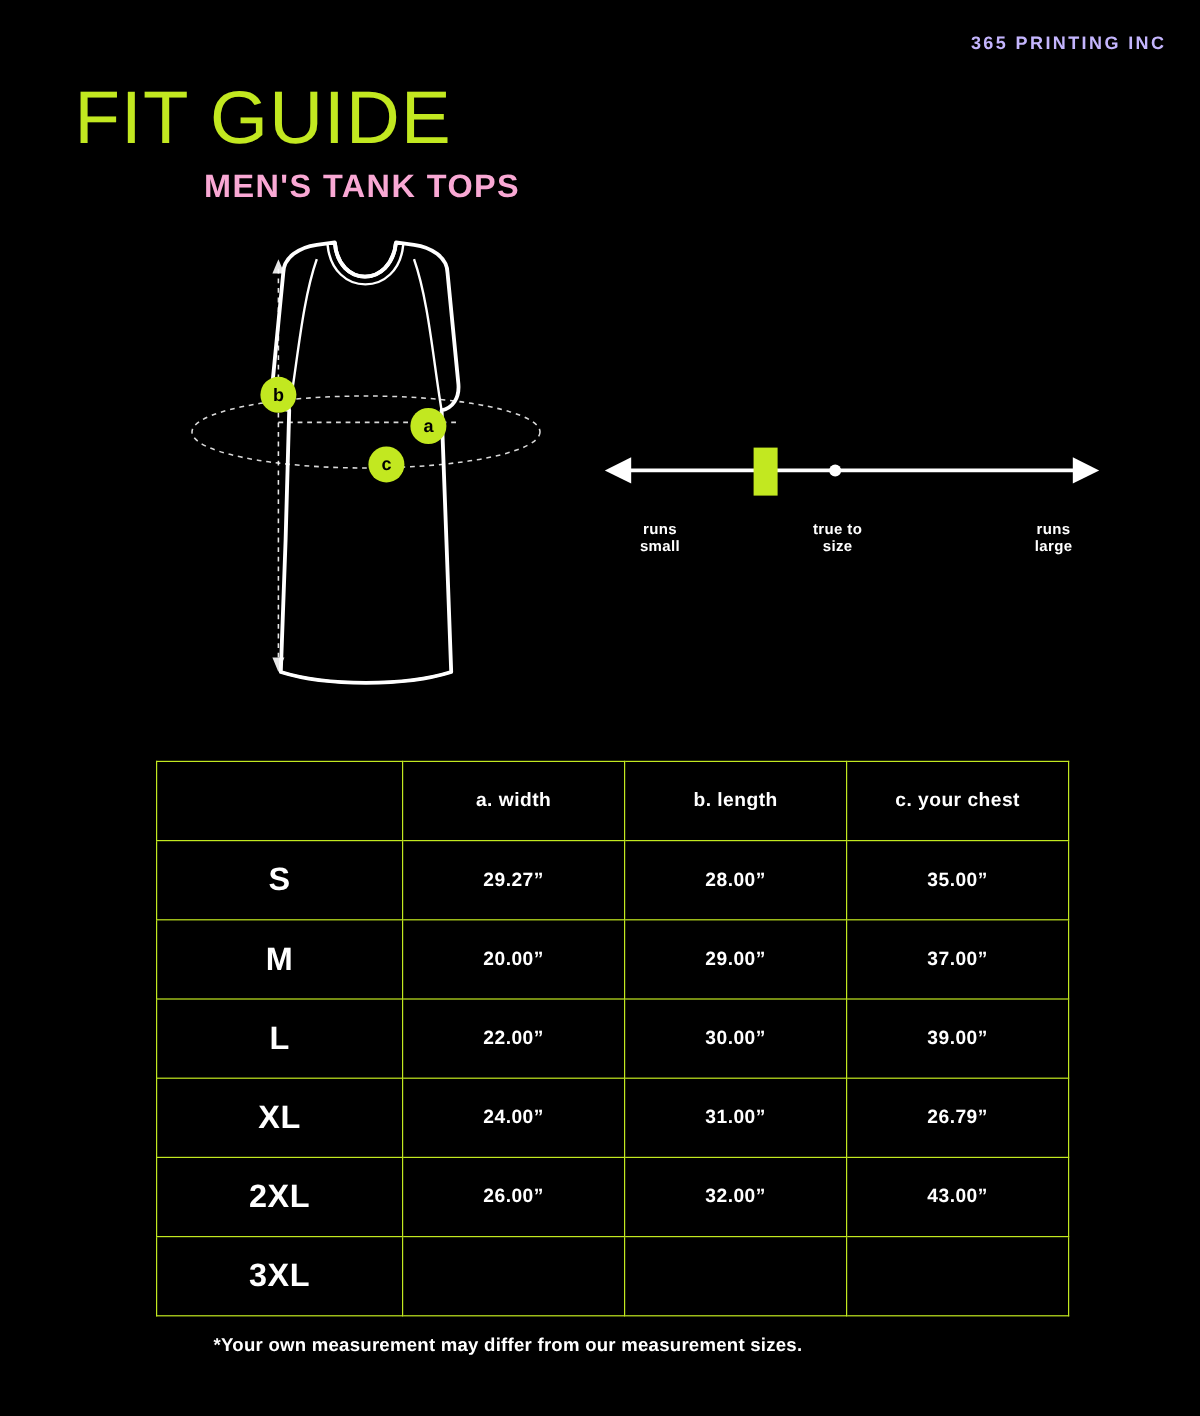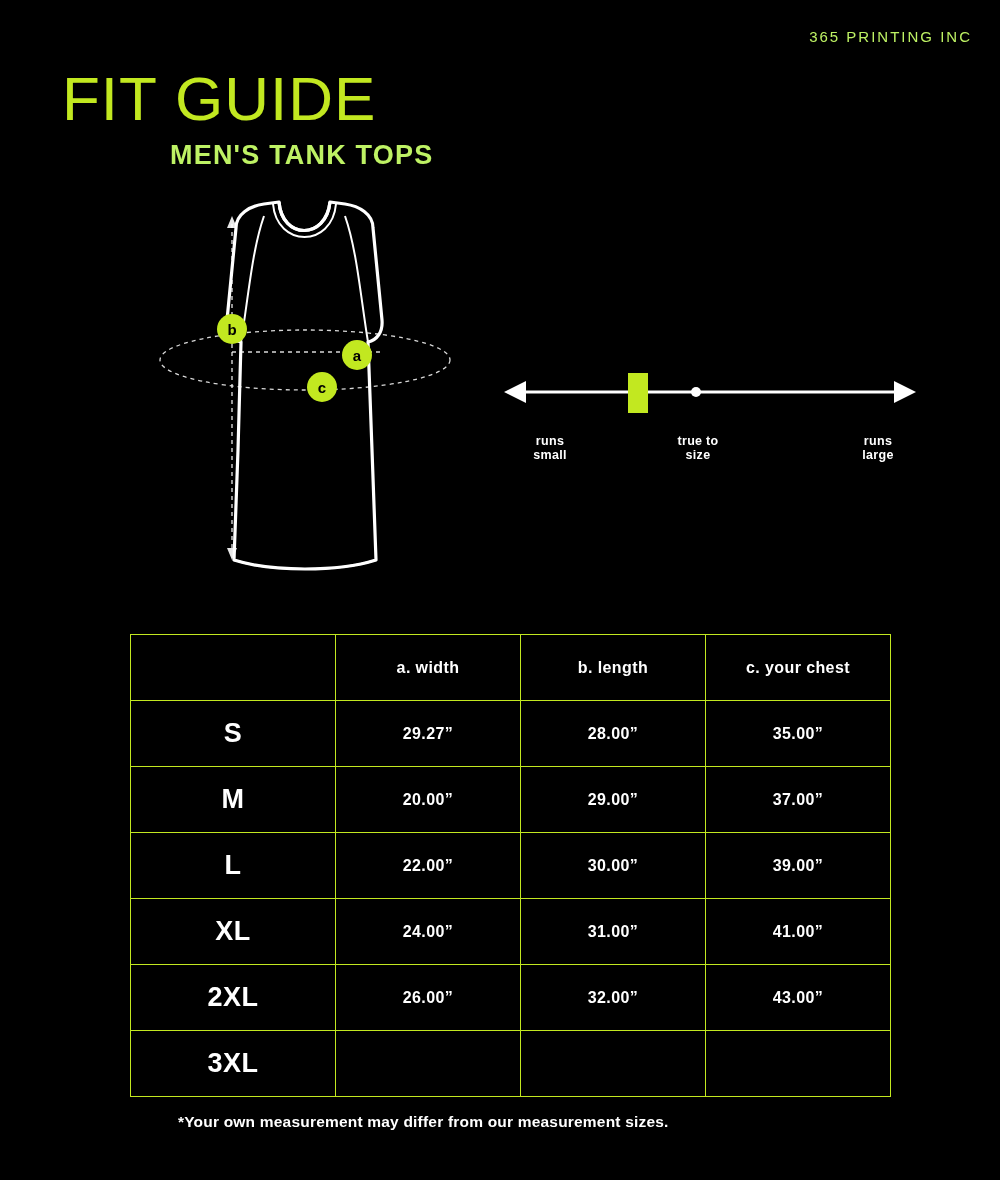--- a/index.html
+++ b/index.html
@@ -13,42 +13,42 @@
     position: relative;
     font-family: "Liberation Sans", sans-serif;
     color: #ffffff;
     overflow: hidden;
   }
   .brand {
     position: absolute;
     top: 28px;
     right: 28px;
     font-size: 15px;
-    font-weight: normal;
+    font-weight: bold;
     letter-spacing: 2.0px;
-    color: #bef264;
+    color: #c4b5fd;
   }
   .title {
     position: absolute;
     left: 62px;
     top: 68px;
     font-size: 62px;
     font-weight: normal;
     letter-spacing: 1px;
     color: #c2e820;
     line-height: 1;
   }
   .subtitle {
     position: absolute;
     left: 170px;
     top: 142px;
     font-size: 27px;
     font-weight: bold;
     letter-spacing: 1.2px;
-    color: #bef264;
+    color: #f9a8d4;
     line-height: 1;
   }
 
   
   .garment {
     position: absolute;
     left: 140px;
     top: 200px;
     width: 330px;
     height: 400px;
@@ -241,21 +241,21 @@
       <tr>
         <td class="size">L</td>
         <td class="val">22.00”</td>
         <td class="val">30.00”</td>
         <td class="val">39.00”</td>
       </tr>
       <tr>
         <td class="size">XL</td>
         <td class="val">24.00”</td>
         <td class="val">31.00”</td>
-        <td class="val">41.00”</td>
+        <td class="val">26.79”</td>
       </tr>
       <tr>
         <td class="size">2XL</td>
         <td class="val">26.00”</td>
         <td class="val">32.00”</td>
         <td class="val">43.00”</td>
       </tr>
       <tr>
         <td class="size">3XL</td>
         <td class="val"></td>

